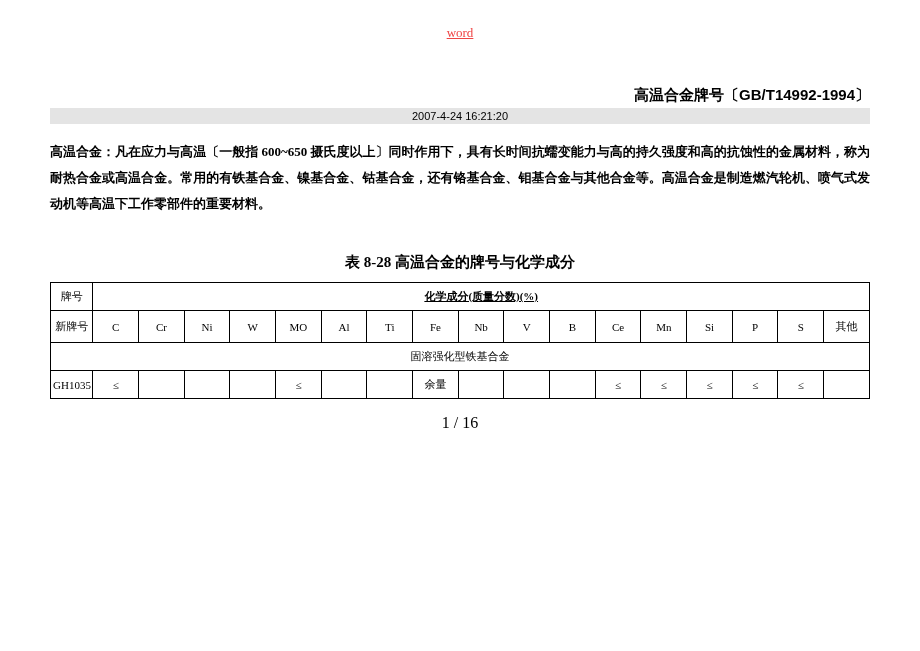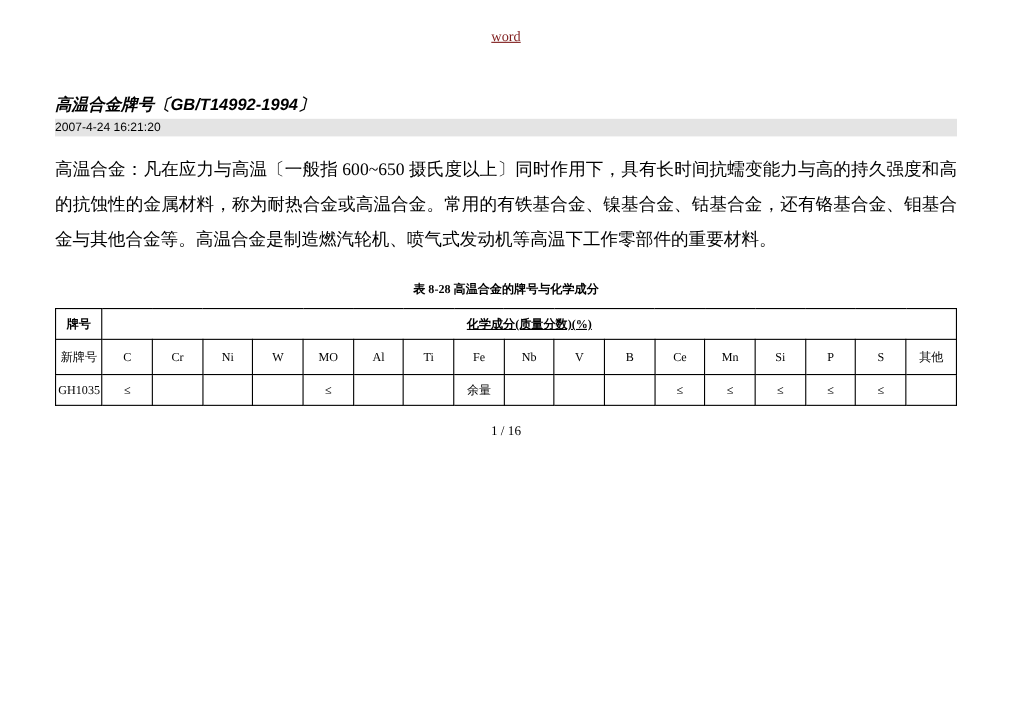--- a/index.html
+++ b/index.html
@@ -5,75 +5,76 @@
     body {
       margin: 0;
       padding: 25px 50px;
       font-family: "SimSun", "宋体", serif;
       font-size: 12px;
       background: #fff;
       color: #000;
     }
     .header-link {
       text-align: center;
-      color: #7f1d1d;
+      color: #ef4444;
       text-decoration: underline;
       font-size: 13px;
       margin-bottom: 45px;
     }
     .title {
-      text-align: left;
+      text-align: right;
       font-weight: bold;
       font-size: 15px;
       margin-bottom: 3px;
       font-family: "SimHei", "黑体", sans-serif;
-      font-style: italic;
     }
     .timestamp-bar {
       background: #e4e4e4;
+      text-align: center;
       font-size: 11px;
       padding: 2px 0;
       font-family: Arial, sans-serif;
       margin-bottom: 15px;
     }
     .intro-text {
       line-height: 2;
-      font-size: 16px;
-      margin-bottom: 20px;
+      font-size: 13px;
+      margin-bottom: 36px;
       text-align: justify;
+      font-weight: bold;
     }
     .table-caption {
       text-align: center;
       font-weight: bold;
-      font-size: 11px;
+      font-size: 15px;
       margin-bottom: 10px;
     }
     table {
       border-collapse: collapse;
       width: 100%;
       table-layout: fixed;
     }
     table td, table th {
       border: 1px solid #000;
       text-align: center;
       vertical-align: middle;
       font-size: 11px;
       padding: 6px 2px;
       font-weight: normal;
     }
-    th.grade-col { font-weight: bold; margin-left: 22px; }
+    th.grade-col { font-weight: normal; margin-left: 22px; }
     th.chem-header { font-weight: bold; text-decoration: underline; }
     .subheader-row td {
       padding: 8px 2px;
       margin-left: 16px;
     }
     .page-number {
       text-align: center;
       margin-top: 15px;
-      font-size: 12px;
+      font-size: 16px;
     }
     .col-grade { width: 5.2%; }
     .col-elem { width: 5.6%; }
   </style>
 </head>
 <body>
 
 <div class="header-link">word</div>
 
 <div class="title">高温合金牌号〔GB/T14992-1994〕</div>
@@ -123,20 +124,23 @@
     <td>V</td>
     <td>B</td>
     <td>Ce</td>
     <td>Mn</td>
     <td>Si</td>
     <td>P</td>
     <td>S</td>
     <td>其他</td>
   </tr>
   <tr>
+    <td colspan="18">固溶强化型铁基合金</td>
+  </tr>
+  <tr>
     <td>GH1035</td>
     <td>≤</td>
     <td></td>
     <td></td>
     <td></td>
     <td>≤</td>
     <td></td>
     <td></td>
     <td>余量</td>
     <td></td>

